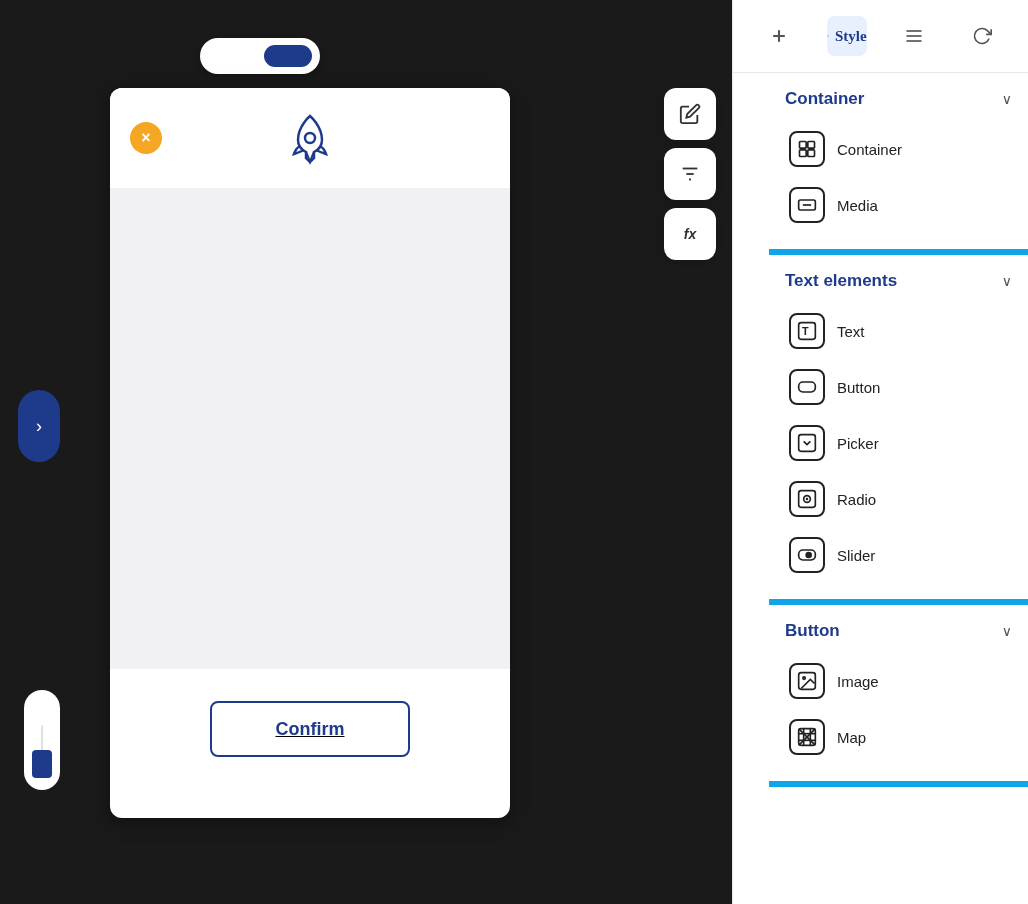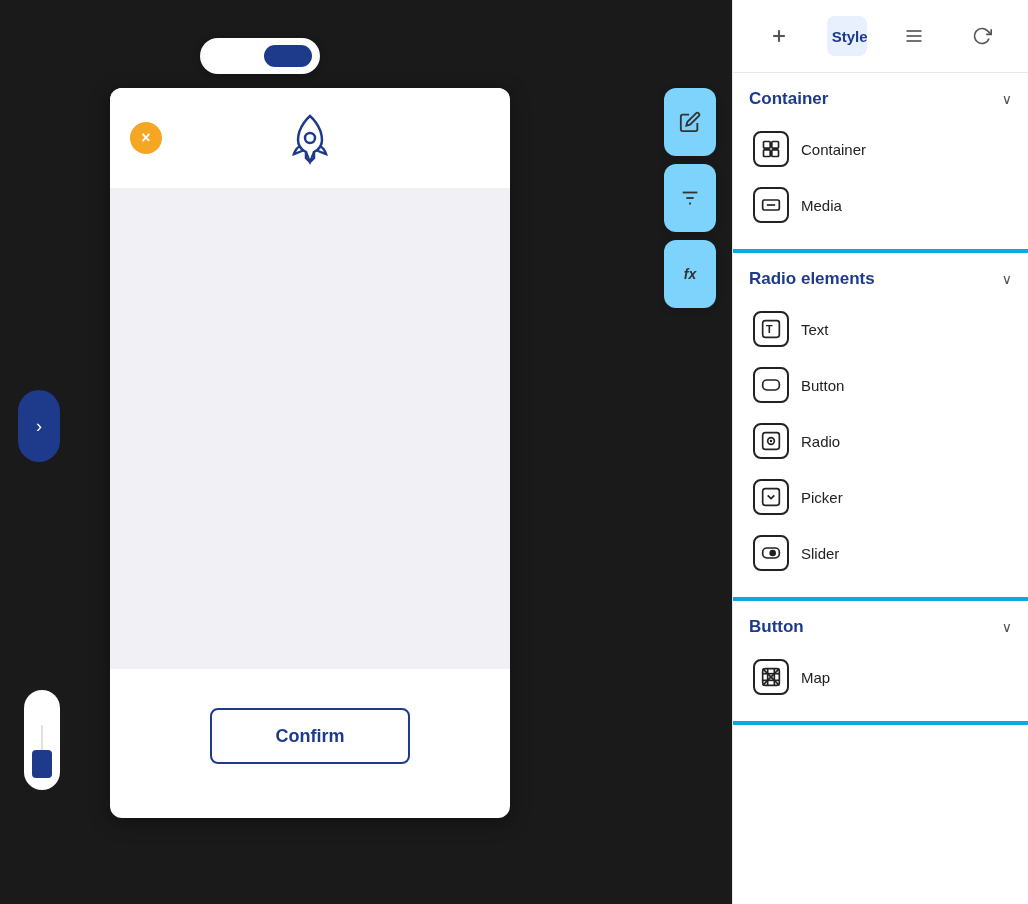--- a/index.html
+++ b/index.html
@@ -135,23 +135,24 @@
     .canvas-body {
       background: #f0f0f5;
       flex: 1;
       height: 480px;
     }
 
     .canvas-footer {
       background: white;
       padding: 39px;
       display: flex;
-      align-items: flex-start;
+      align-items: center;
       justify-content: center;
       height: 120px;
+      text-decoration: underline;
     }
 
     .confirm-btn {
       width: 200px;
       height: 56px;
       background: white;
       border: 2px solid #1e3a8a;
       border-radius: 8px;
       display: flex;
       align-items: center;
@@ -168,22 +169,22 @@
       right: 300px;
       top: 88px;
       width: 64px;
       display: flex;
       flex-direction: column;
       gap: 8px;
     }
 
     .toolbar-btn {
       width: 52px;
-      height: 68px;
-      background: #7dd3fc;
+      height: 52px;
+      background: #ffffff;
       border-radius: 12px;
       display: flex;
       align-items: center;
       justify-content: center;
       cursor: pointer;
       box-shadow: 0 2px 8px rgba(0,0,0,0.15);
       font-size: 18px;
       color: #333;
     }
 
@@ -198,20 +199,21 @@
       border-left: 1px solid #e8e8e8;
       overflow-y: auto;
     }
 
     .panel-header {
       display: flex;
       align-items: center;
       justify-content: space-around;
       padding: 16px 12px;
       border-bottom: 1px solid #e8e8e8;
+      font-family: Liberation Serif, serif;
     }
 
     .panel-tab {
       width: 40px;
       height: 40px;
       display: flex;
       align-items: center;
       justify-content: center;
       border-radius: 8px;
       cursor: pointer;
@@ -225,21 +227,22 @@
     }
 
     .panel-tab-label {
       font-size: 15px;
       font-weight: 600;
       color: #1e3a8a;
     }
 
     .section {
       padding: 16px;
-      border-bottom: 4px solid #0ea5e9;
+      border-bottom: 6px solid #0ea5e9;
+      margin-left: 36px;
     }
 
     .section-header {
       display: flex;
       align-items: center;
       justify-content: space-between;
       margin-bottom: 12px;
       cursor: pointer;
     }
 
@@ -396,21 +399,21 @@
             <rect x="2" y="6" width="20" height="12" rx="2"></rect>
             <line x1="7" y1="12" x2="17" y2="12"></line>
           </svg>
         </div>
         <span class="component-label">Media</span>
       </div>
     </div>
 
     <div class="section">
       <div class="section-header">
-        <span class="section-title">Radio elements</span>
+        <span class="section-title">Text elements</span>
         <span class="chevron">∨</span>
       </div>
 
 
       <div class="component-item">
         <div class="component-icon">
           <svg width="20" height="20" viewBox="0 0 24 24" fill="none" stroke="#222" stroke-width="2">
             <rect x="2" y="2" width="20" height="20" rx="3"></rect>
             <text x="6" y="17" font-size="13" fill="#222" stroke="none" font-weight="700">T</text>
           </svg>
@@ -420,59 +423,69 @@
 
       <div class="component-item">
         <div class="component-icon">
           <svg width="20" height="16" viewBox="0 0 24 18" fill="none" stroke="#222" stroke-width="2">
             <rect x="2" y="3" width="20" height="12" rx="5"></rect>
           </svg>
         </div>
         <span class="component-label">Button</span>
       </div>
 
+
+      <div class="component-item">
+        <div class="component-icon">
+          <svg width="20" height="20" viewBox="0 0 24 24" fill="none" stroke="#222" stroke-width="2">
+            <rect x="2" y="2" width="20" height="20" rx="3"></rect>
+            <polyline points="8 10 12 14 16 10"></polyline>
+          </svg>
+        </div>
+        <span class="component-label">Picker</span>
+      </div>
 
       <div class="component-item">
         <div class="component-icon">
           <svg width="20" height="20" viewBox="0 0 24 24" fill="none" stroke="#222" stroke-width="2">
             <rect x="2" y="2" width="20" height="20" rx="3"></rect>
             <circle cx="12" cy="12" r="4"></circle>
             <circle cx="12" cy="12" r="1.5" fill="#222" stroke="none"></circle>
           </svg>
         </div>
         <span class="component-label">Radio</span>
-      </div>
-
-      <div class="component-item">
-        <div class="component-icon">
-          <svg width="20" height="20" viewBox="0 0 24 24" fill="none" stroke="#222" stroke-width="2">
-            <rect x="2" y="2" width="20" height="20" rx="3"></rect>
-            <polyline points="8 10 12 14 16 10"></polyline>
-          </svg>
-        </div>
-        <span class="component-label">Picker</span>
       </div>
 
       <div class="component-item">
         <div class="component-icon">
           <svg width="20" height="16" viewBox="0 0 24 18" fill="none" stroke="#222" stroke-width="2">
             <rect x="2" y="3" width="20" height="12" rx="5"></rect>
             <circle cx="14" cy="9" r="4" fill="#222" stroke="none"></circle>
           </svg>
         </div>
         <span class="component-label">Slider</span>
       </div>
     </div>
 
     <div class="section">
       <div class="section-header">
         <span class="section-title">Button</span>
         <span class="chevron">∨</span>
       </div>
 
+      <div class="component-item">
+        <div class="component-icon">
+          <svg width="20" height="20" viewBox="0 0 24 24" fill="none" stroke="#222" stroke-width="2">
+            <rect x="2" y="2" width="20" height="20" rx="3"></rect>
+            <circle cx="8.5" cy="8.5" r="1.5"></circle>
+            <polyline points="21 15 16 10 5 21"></polyline>
+          </svg>
+        </div>
+        <span class="component-label">Image</span>
+      </div>
 
 
       <div class="component-item">
         <div class="component-icon">
           <svg width="20" height="20" viewBox="0 0 24 24" fill="none" stroke="#222" stroke-width="2">
             <rect x="2" y="2" width="20" height="20" rx="3"></rect>
             <line x1="2" y1="8" x2="22" y2="8"></line>
             <line x1="2" y1="16" x2="22" y2="16"></line>
             <line x1="8" y1="2" x2="8" y2="22"></line>
             <line x1="16" y1="2" x2="16" y2="22"></line>

